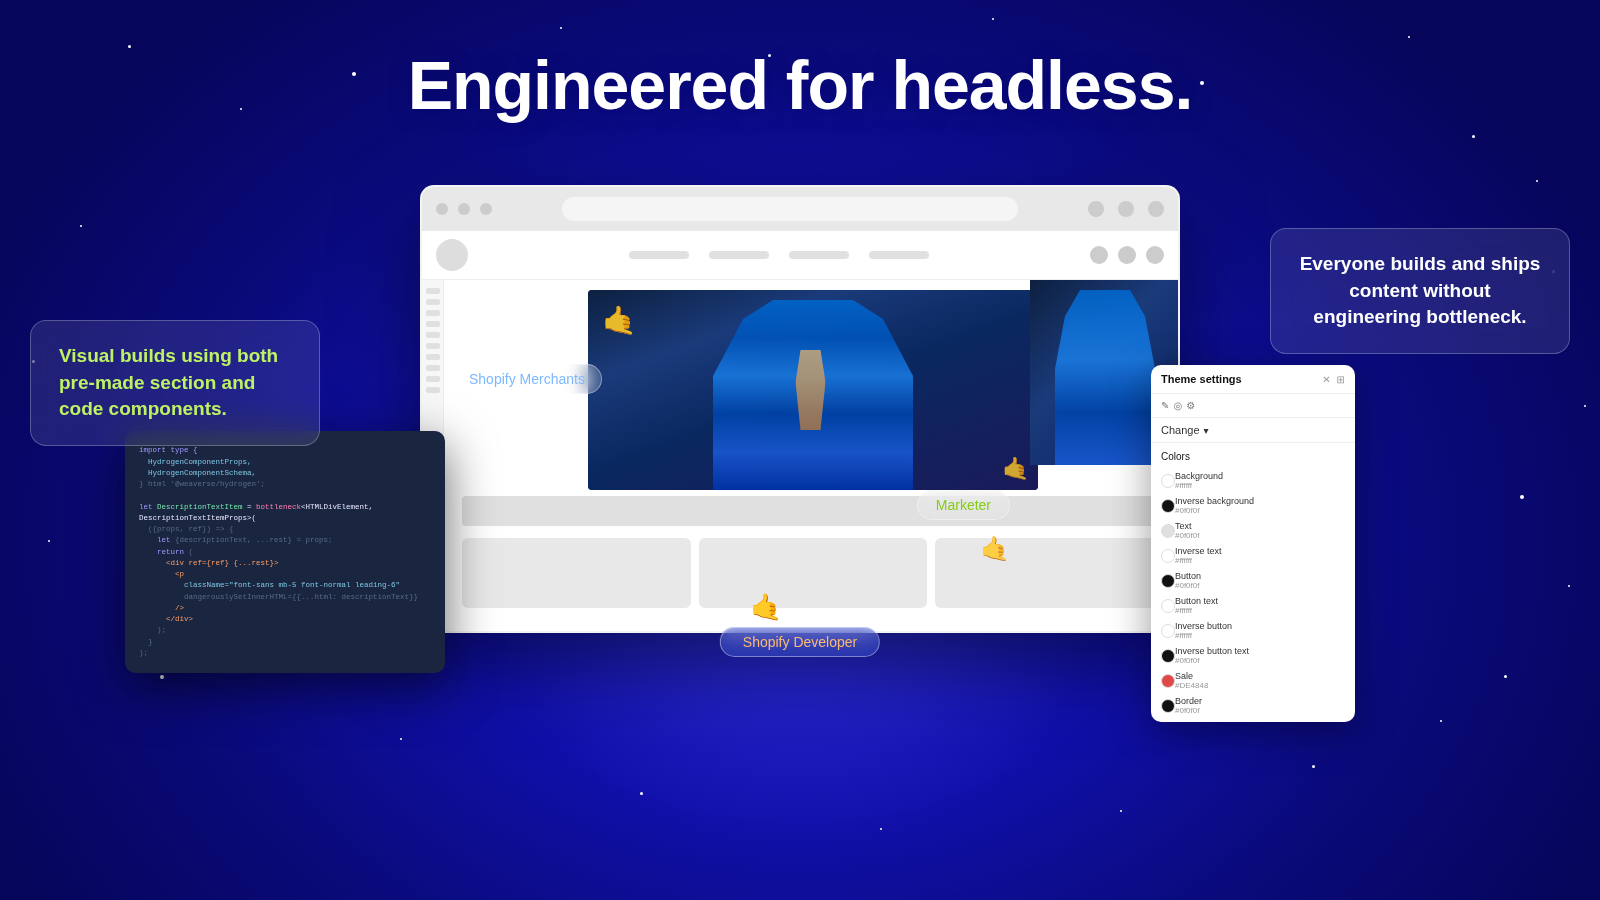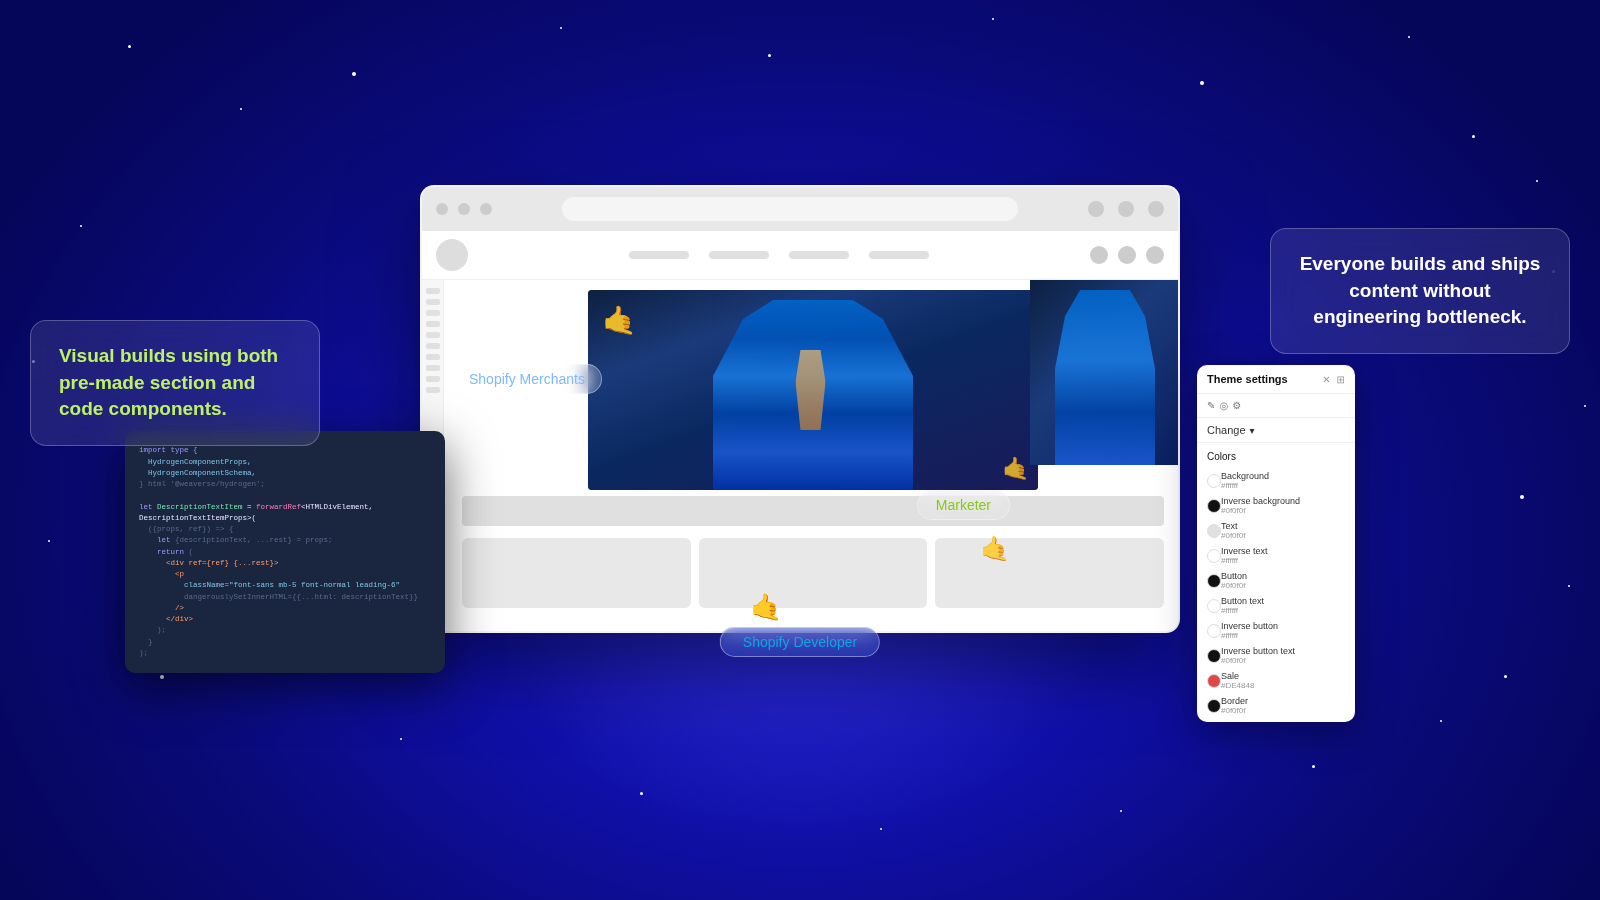--- a/index.html
+++ b/index.html
@@ -181,21 +181,21 @@
       background: #e0e0e0;
       border-radius: 4px;
       margin: 4px 14px;
     }
 
     
     .theme-panel {
       position: absolute;
       right: -175px;
       top: 180px;
-      width: 158px;
+      width: 204px;
       background: white;
       border-radius: 10px;
       box-shadow: 0 10px 40px rgba(0,0,0,0.4);
       z-index: 15;
       overflow: hidden;
       font-size: 10px;
     }
 
     .theme-panel-header {
       display: flex;
@@ -385,21 +385,21 @@
   <div class="star" style="width:4px;height:4px;top:75%;left:10%;"></div>
   <div class="star" style="width:2px;height:2px;top:60%;left:3%;"></div>
   <div class="star" style="width:3px;height:3px;top:40%;left:2%;"></div>
   <div class="star" style="width:2px;height:2px;top:25%;left:5%;"></div>
 
   <div class="orb orb1"></div>
 </div>
 
 <div class="heading">
   <h1>
-    <br>
+    <span>Engineered for headless.</span><br>
   </h1>
 </div>
 
 <div class="callout-left">
   <span>Visual builds using both pre-made section and code components.</span>
 </div>
 
 <div class="callout-right">
   <span>Everyone builds and ships content without engineering bottleneck.</span>
 </div>
@@ -491,21 +491,21 @@
   </div>
 
   <div style="position:absolute;top:155px;left:32px;background:rgba(255,255,255,0.12);backdrop-filter:blur(10px);border:1px solid rgba(255,255,255,0.4);border-radius:20px;padding:6px 16px;color:#7eb8ff;font-size:14px;font-weight:400;z-index:20;margin-top:24px;">
     <span>Shopify Merchants</span>
   </div>
 
   <div style="position:absolute;top:305px;right:170px;background:rgba(255,255,255,0.1);backdrop-filter:blur(10px);border:1px solid rgba(255,255,255,0.4);border-radius:20px;padding:6px 18px;color:#84cc16;font-size:14px;font-weight:500;z-index:20;">
     <span>Marketer</span>
   </div>
 
-  <div style="position:absolute;bottom:-24px;left:50%;transform:translateX(-50%);background:rgba(80,120,255,0.3);backdrop-filter:blur(10px);border:1px solid rgba(255,255,255,0.4);border-radius:20px;padding:6px 22px;color:#0ea5e9;font-size:14px;font-weight:500;z-index:20;white-space:nowrap;margin-top:42px;">
+  <div style="position:absolute;bottom:-24px;left:50%;transform:translateX(-50%);background:rgba(80,120,255,0.3);backdrop-filter:blur(10px);border:1px solid rgba(255,255,255,0.4);border-radius:20px;padding:6px 22px;color:#fdba74;font-size:14px;font-weight:500;z-index:20;white-space:nowrap;margin-top:42px;">
     <span>Shopify Developer</span>
   </div>
 
   <div style="position:absolute;bottom:10px;left:50%;margin-left:-50px;font-size:26px;z-index:19;">🤙</div>
 
   <div class="theme-panel">
     <div class="theme-panel-header">
       <span class="theme-panel-title">Theme settings</span>
       <div style="display:flex;gap:6px;">
         <span style="font-size:10px;color:#999;">✕</span>
@@ -596,21 +596,21 @@
       </div>
     </div>
   </div>
 
   <div class="code-editor">
     <span class="code-line code-import">import type {</span>
     <span class="code-line code-string">&nbsp;&nbsp;HydrogenComponentProps,</span>
     <span class="code-line code-string">&nbsp;&nbsp;HydrogenComponentSchema,</span>
     <span class="code-line code-dim">} html '@weaverse/hydrogen';</span>
     <span class="code-line">&nbsp;</span>
-    <span class="code-line code-white"><span style="color:#9b9bff;">let</span> <span style="color:#79e8b0;">DescriptionTextItem</span> = <span style="color:#ff7eb3;">forwardRef</span>&lt;HTMLDivElement, DescriptionTextItemProps&gt;(</span>
+    <span class="code-line code-white"><span style="color:#9b9bff;">let</span> <span style="color:#79e8b0;">DescriptionTextItem</span> = <span style="color:#ff7eb3;">bottleneck</span>&lt;HTMLDivElement, DescriptionTextItemProps&gt;(</span>
     <span class="code-line code-dim">&nbsp;&nbsp;({props, ref}) =&gt; {</span>
     <span class="code-line code-dim">&nbsp;&nbsp;&nbsp;&nbsp;<span style="color:#9b9bff;">let</span> {descriptionText, ...rest} = props;</span>
     <span class="code-line code-dim">&nbsp;&nbsp;&nbsp;&nbsp;<span style="color:#9b9bff;">return</span> (</span>
     <span class="code-line code-html">&nbsp;&nbsp;&nbsp;&nbsp;&nbsp;&nbsp;&lt;div ref={ref} {...rest}&gt;</span>
     <span class="code-line code-html">&nbsp;&nbsp;&nbsp;&nbsp;&nbsp;&nbsp;&nbsp;&nbsp;&lt;p</span>
     <span class="code-line code-string">&nbsp;&nbsp;&nbsp;&nbsp;&nbsp;&nbsp;&nbsp;&nbsp;&nbsp;&nbsp;className="font-sans mb-5 font-normal leading-6"</span>
     <span class="code-line code-dim">&nbsp;&nbsp;&nbsp;&nbsp;&nbsp;&nbsp;&nbsp;&nbsp;&nbsp;&nbsp;dangerouslySetInnerHTML={{...html: descriptionText}}</span>
     <span class="code-line code-html">&nbsp;&nbsp;&nbsp;&nbsp;&nbsp;&nbsp;&nbsp;&nbsp;/&gt;</span>
     <span class="code-line code-html">&nbsp;&nbsp;&nbsp;&nbsp;&nbsp;&nbsp;&lt;/div&gt;</span>
     <span class="code-line code-dim">&nbsp;&nbsp;&nbsp;&nbsp;);</span>

